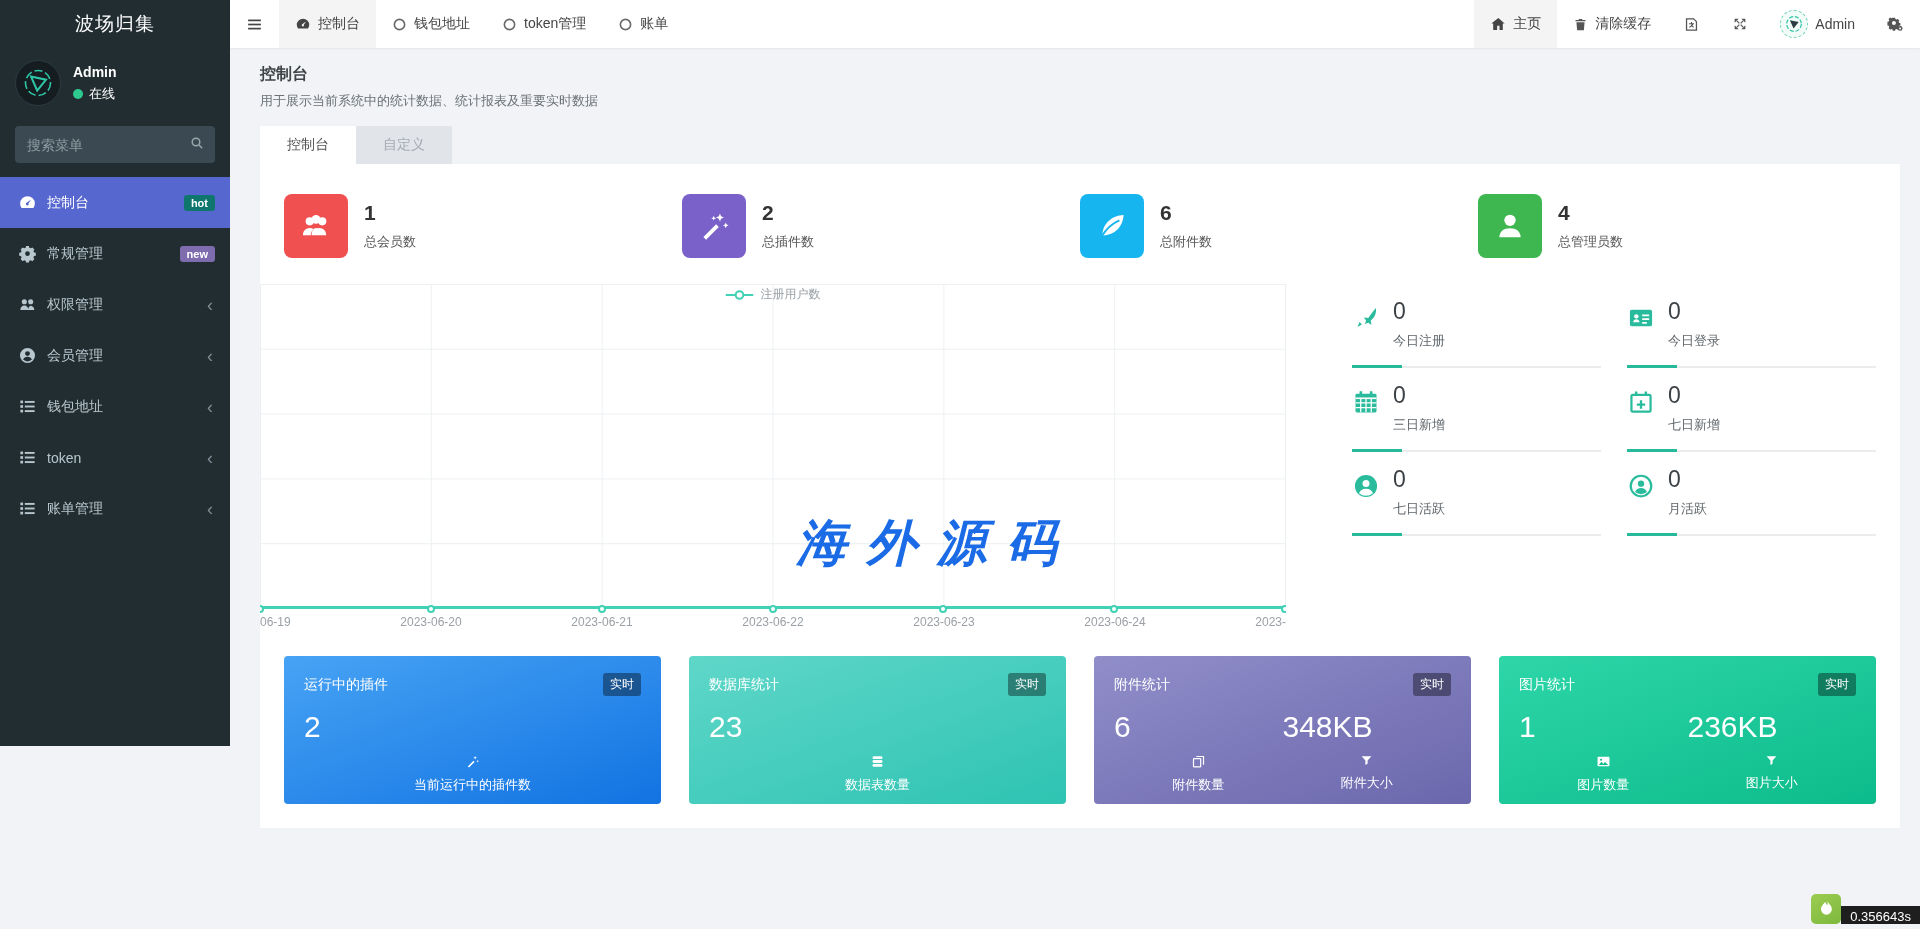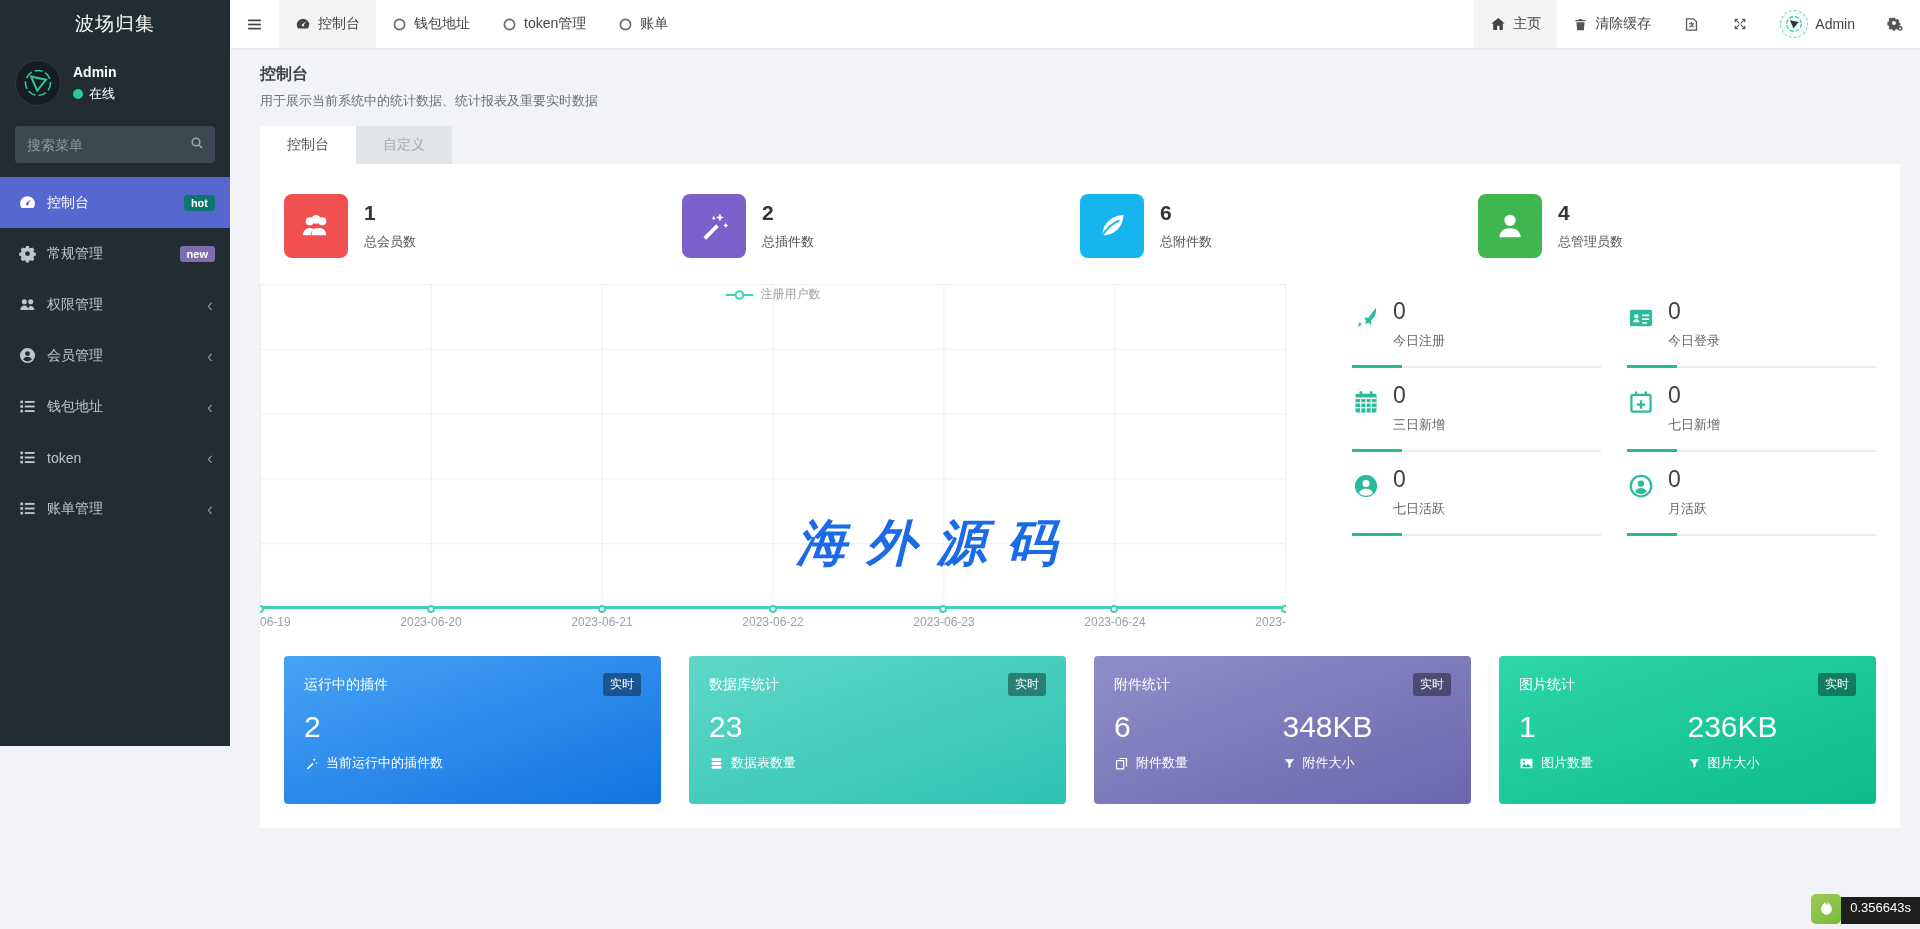--- a/index.html
+++ b/index.html
@@ -88,26 +88,26 @@
   .gcard.g-blue { background:linear-gradient(160deg,#47a3f4,#1273e2); }
   .gcard.g-teal { background:linear-gradient(160deg,#5fd7c9,#2ec3b2); }
   .gcard.g-purple { background:linear-gradient(160deg,#908ec9,#6b67ad); }
   .gcard.g-green { background:linear-gradient(160deg,#2ed6a8,#0cbb8b); }
   .gcard-head { display:flex; align-items:center; }
   .gcard-title { font-size:14px; }
   .rt-badge { margin-left:auto; background:rgba(0,0,0,.38); border-radius:3px; padding:3px 7px; font-size:12px; }
   .gcard-vals { display:flex; margin-top:14px; }
   .gv { flex:1; }
   .gv .num { font-size:30px; font-weight:500; }
-  .gv .lab { font-size:13px; margin-top:10px; display:flex; align-items:center; gap:7px; }
+  .gv .lab { font-size:13px; margin-top:10px; display:flex; align-items:center; gap:7px;flex-direction:column; }
 
   
   .load-badge { position:absolute; right:0; bottom:5px; display:flex; align-items:flex-end; }
   .tp-ic { width:30px; height:30px; border-radius:5px; background:linear-gradient(150deg,#9ccc50,#7cb93e); display:flex; align-items:center; justify-content:center; }
-  .tp-time { background:#1e1e1e; color:#fff; font-size:13px; padding:3px 9px 4px; height:27px; }
+  .tp-time { background:#1e1e1e; color:#fff; font-size:13px; padding:3px 9px 4px; height:18px; }
 </style>
 </head>
 <body>
 
 <aside class="sidebar">
   <div class="brand">波场归集</div>
 
   <div class="user-panel">
     <span class="avatar-lg">
       <span class="ico">

